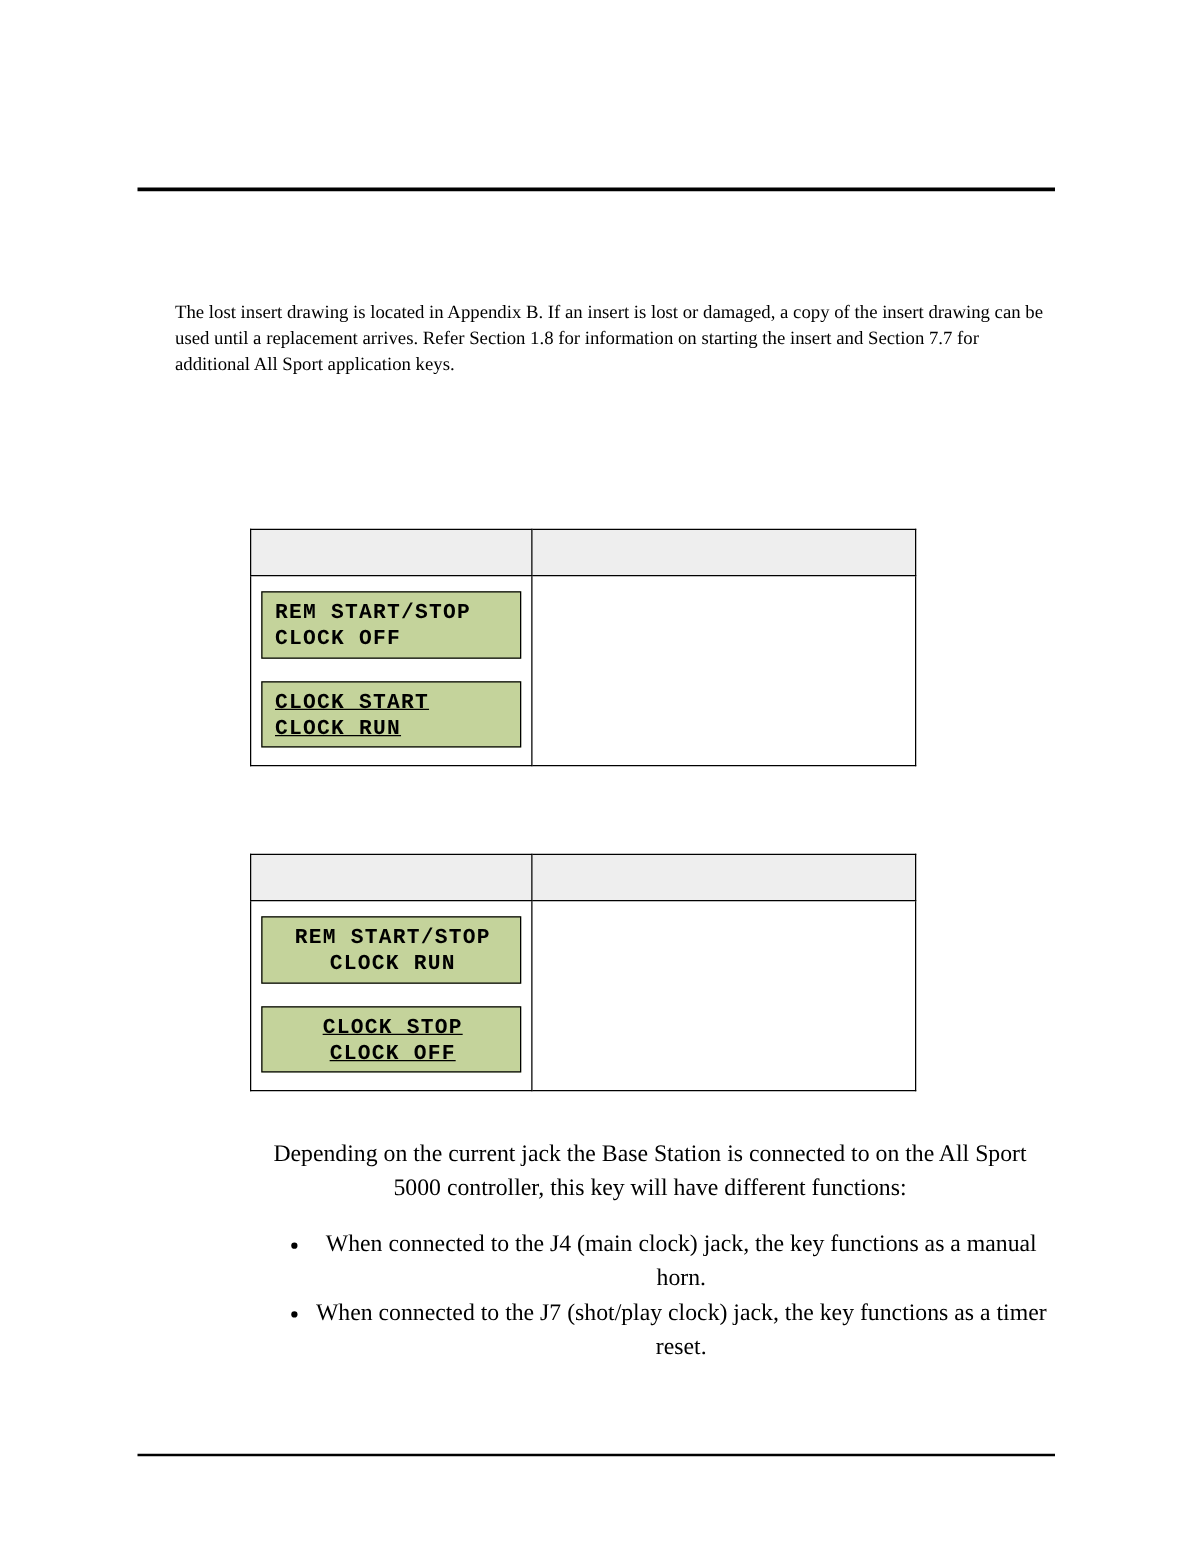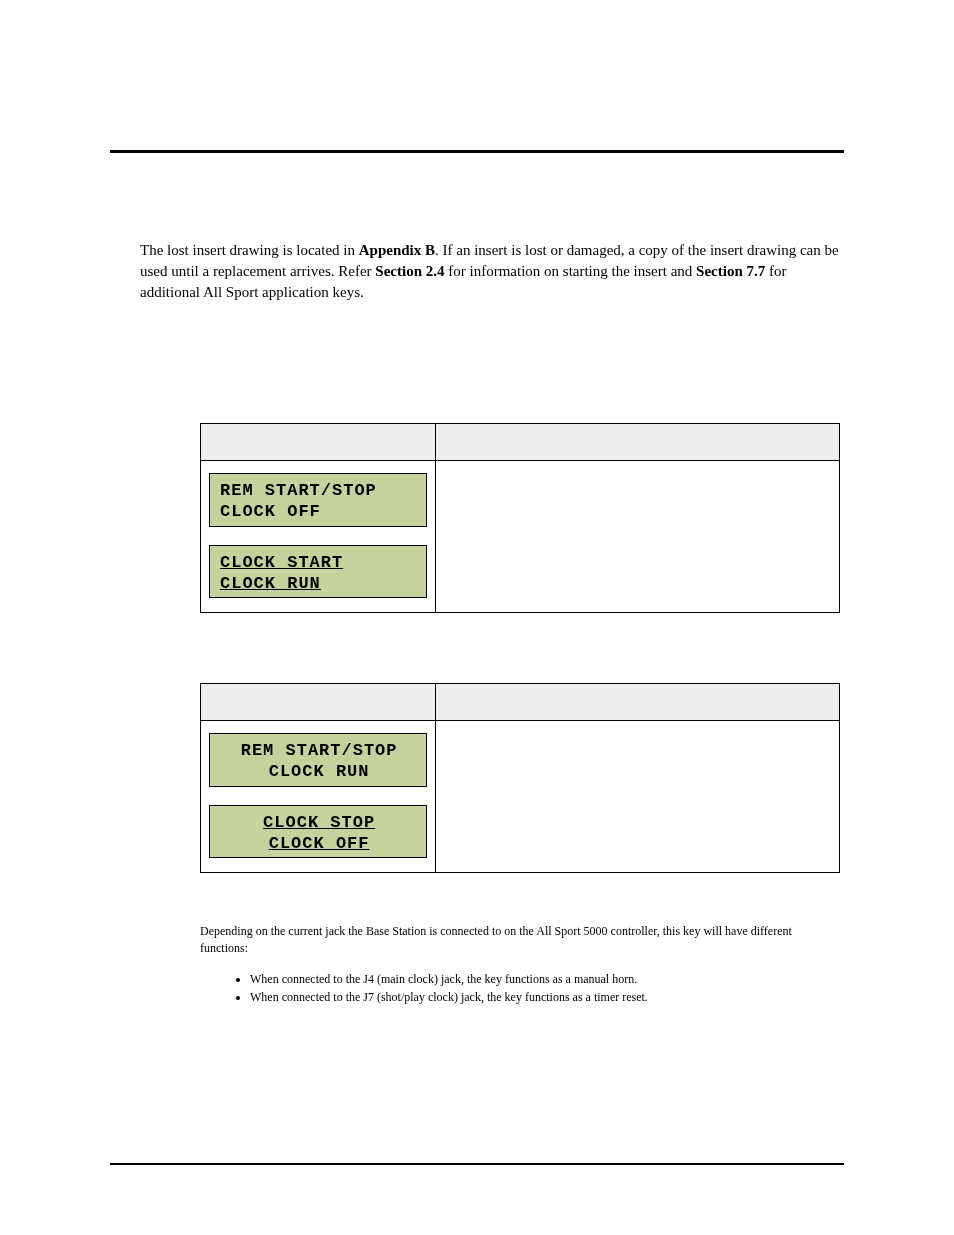--- a/index.html
+++ b/index.html
@@ -22,24 +22,24 @@
     position: absolute;
     top: 150px;
     left: 110px;
     right: 110px;
   }
   .intro {
     margin-top: 100px;
     font-size: 15px;
     line-height: 1.4;
   }
-  .intro b { font-weight: bold; }
+  .intro b { font-weight: normal; }
   .tbl {
     margin-top: 50px;
-    width: 640px;
+    width: 533px;
     margin-left: 60px;
     border-collapse: collapse;
   }
   .tbl th, .tbl td {
     border: 1px solid #000;
     padding: 0;
     vertical-align: top;
   }
   .tbl th {
     background: #eee;
@@ -59,25 +59,26 @@
     margin-bottom: 18px;
     font-family: "Courier New", monospace;
     font-weight: bold;
     font-size: 17px;
     letter-spacing: 1px;
     line-height: 1.25;
     white-space: pre;
   }
   .lcd:last-child { margin-bottom: 0; text-decoration: underline; }
   .bodytext {
-    margin-top: 50px;
+    margin-top: 38px;
     margin-left: 60px;
-    font-size: 12px;
+    font-size: 19px;
     line-height: 1.4;
     width: 640px;
+    text-align: center;
   }
   .bodytext ul {
     margin: 14px 0 14px 30px;
     padding: 0;
   }
   .bodytext li {
     margin: 2px 0 2px 20px;
     list-style: disc;
   }
   .bottom-rule {
@@ -89,21 +90,21 @@
   }
 </style>
 </head>
 <body>
 
 <div class="top-rule"></div>
 
 <div class="page">
 
   <p class="intro">
-    <span>The lost insert drawing is located in </span><b>Appendix B</b><span>. If an insert is lost or damaged, a copy of the insert drawing can be used until a replacement arrives. Refer </span><b>Section 2.4</b><span> for information on starting the insert and </span><b>Section 7.7</b><span> for additional All Sport application keys.</span>
+    <span>The lost insert drawing is located in </span><b>Appendix B</b><span>. If an insert is lost or damaged, a copy of the insert drawing can be used until a replacement arrives. Refer </span><b>Section 1.8</b><span> for information on starting the insert and </span><b>Section 7.7</b><span> for additional All Sport application keys.</span>
   </p>
 
   <table class="tbl" style="margin-top:120px;">
     <tbody>
         <tr>
       <th></th>
       <th></th>
     </tr>
     <tr>
       <td class="lcdcell">

